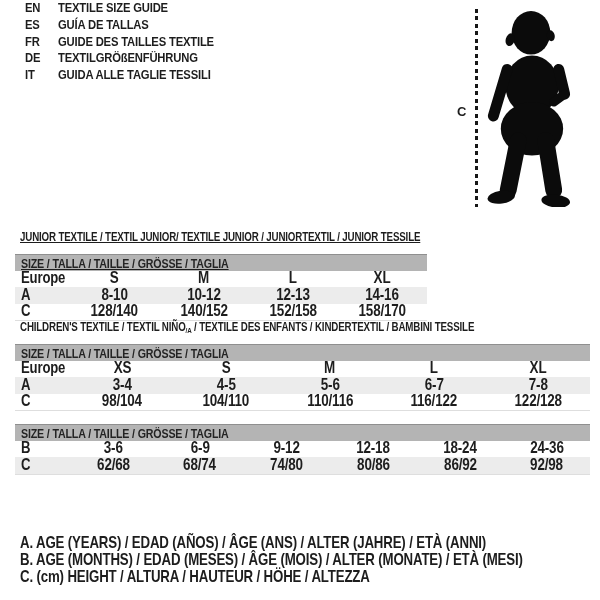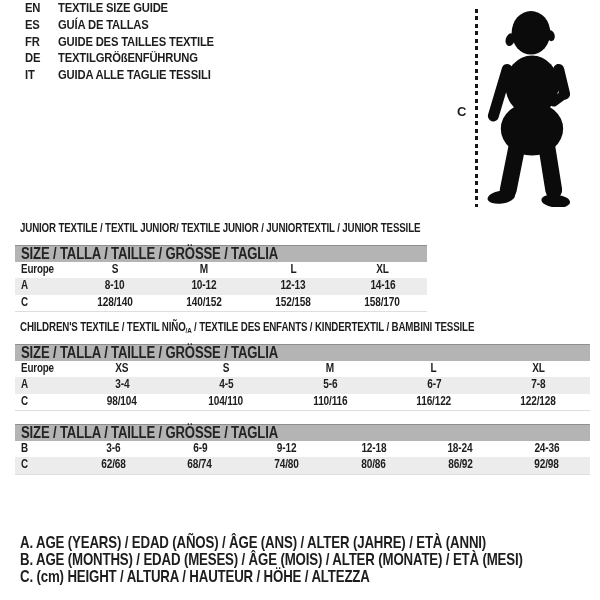--- a/index.html
+++ b/index.html
@@ -17,30 +17,30 @@
   .lang-row .cnd{transform:scaleX(0.9);}
 
   
   .measure-line{position:absolute;left:475px;top:9px;width:3px;height:198px;
     background:repeating-linear-gradient(to bottom,#161616 0 4px,transparent 4px 7.5px);}
   .measure-label{position:absolute;left:457px;top:104px;font-size:13px;}
   .baby-svg{position:absolute;left:484px;top:9px;width:90px;height:198px;}
 
   
   .tblock{position:absolute;left:15px;}
-  .tblock-0{top:220px;width:412px;}
+  .tblock-0{top:229px;width:412px;text-decoration:underline;}
   .tblock-1{top:319px;width:575px;}
   .tblock-2{top:424px;width:575px;}
   .ttitle{margin:0 0 8px 5px;font-size:12.5px;line-height:17px;}
   .ttitle-line{display:block;transform:scaleX(0.78);transform-origin:0 50%;letter-spacing:-0.2px;white-space:nowrap;}
   .tsub{font-size:8px;font-weight:bold;vertical-align:-2px;line-height:0;}
   .ttable{border-bottom:1px solid #dedede;}
   .size-band{height:16px;background:#b4b4b4;border-top:1px solid #8f8f8f;display:flex;align-items:center;
-    padding-left:6px;font-size:16px;color:#242424;}
-  .trow{display:flex;height:16.3px;align-items:flex-start;font-size:12px;}
+    padding-left:6px;font-size:13px;color:#242424;}
+  .trow{display:flex;height:16.3px;align-items:flex-end;font-size:16px;}
   .trow.shaded{background:#ececec;}
   .tlbl{width:55px;padding-left:6px;box-sizing:border-box;}
   .tval{flex:1;text-align:center;}
 
   
   .footnotes{position:absolute;left:20px;top:534px;}
   .fn-line{height:17.4px;display:flex;align-items:center;font-size:17px;}
   .fn-line .cnd{transform:scaleX(0.78);}
 </style>
 </head>

